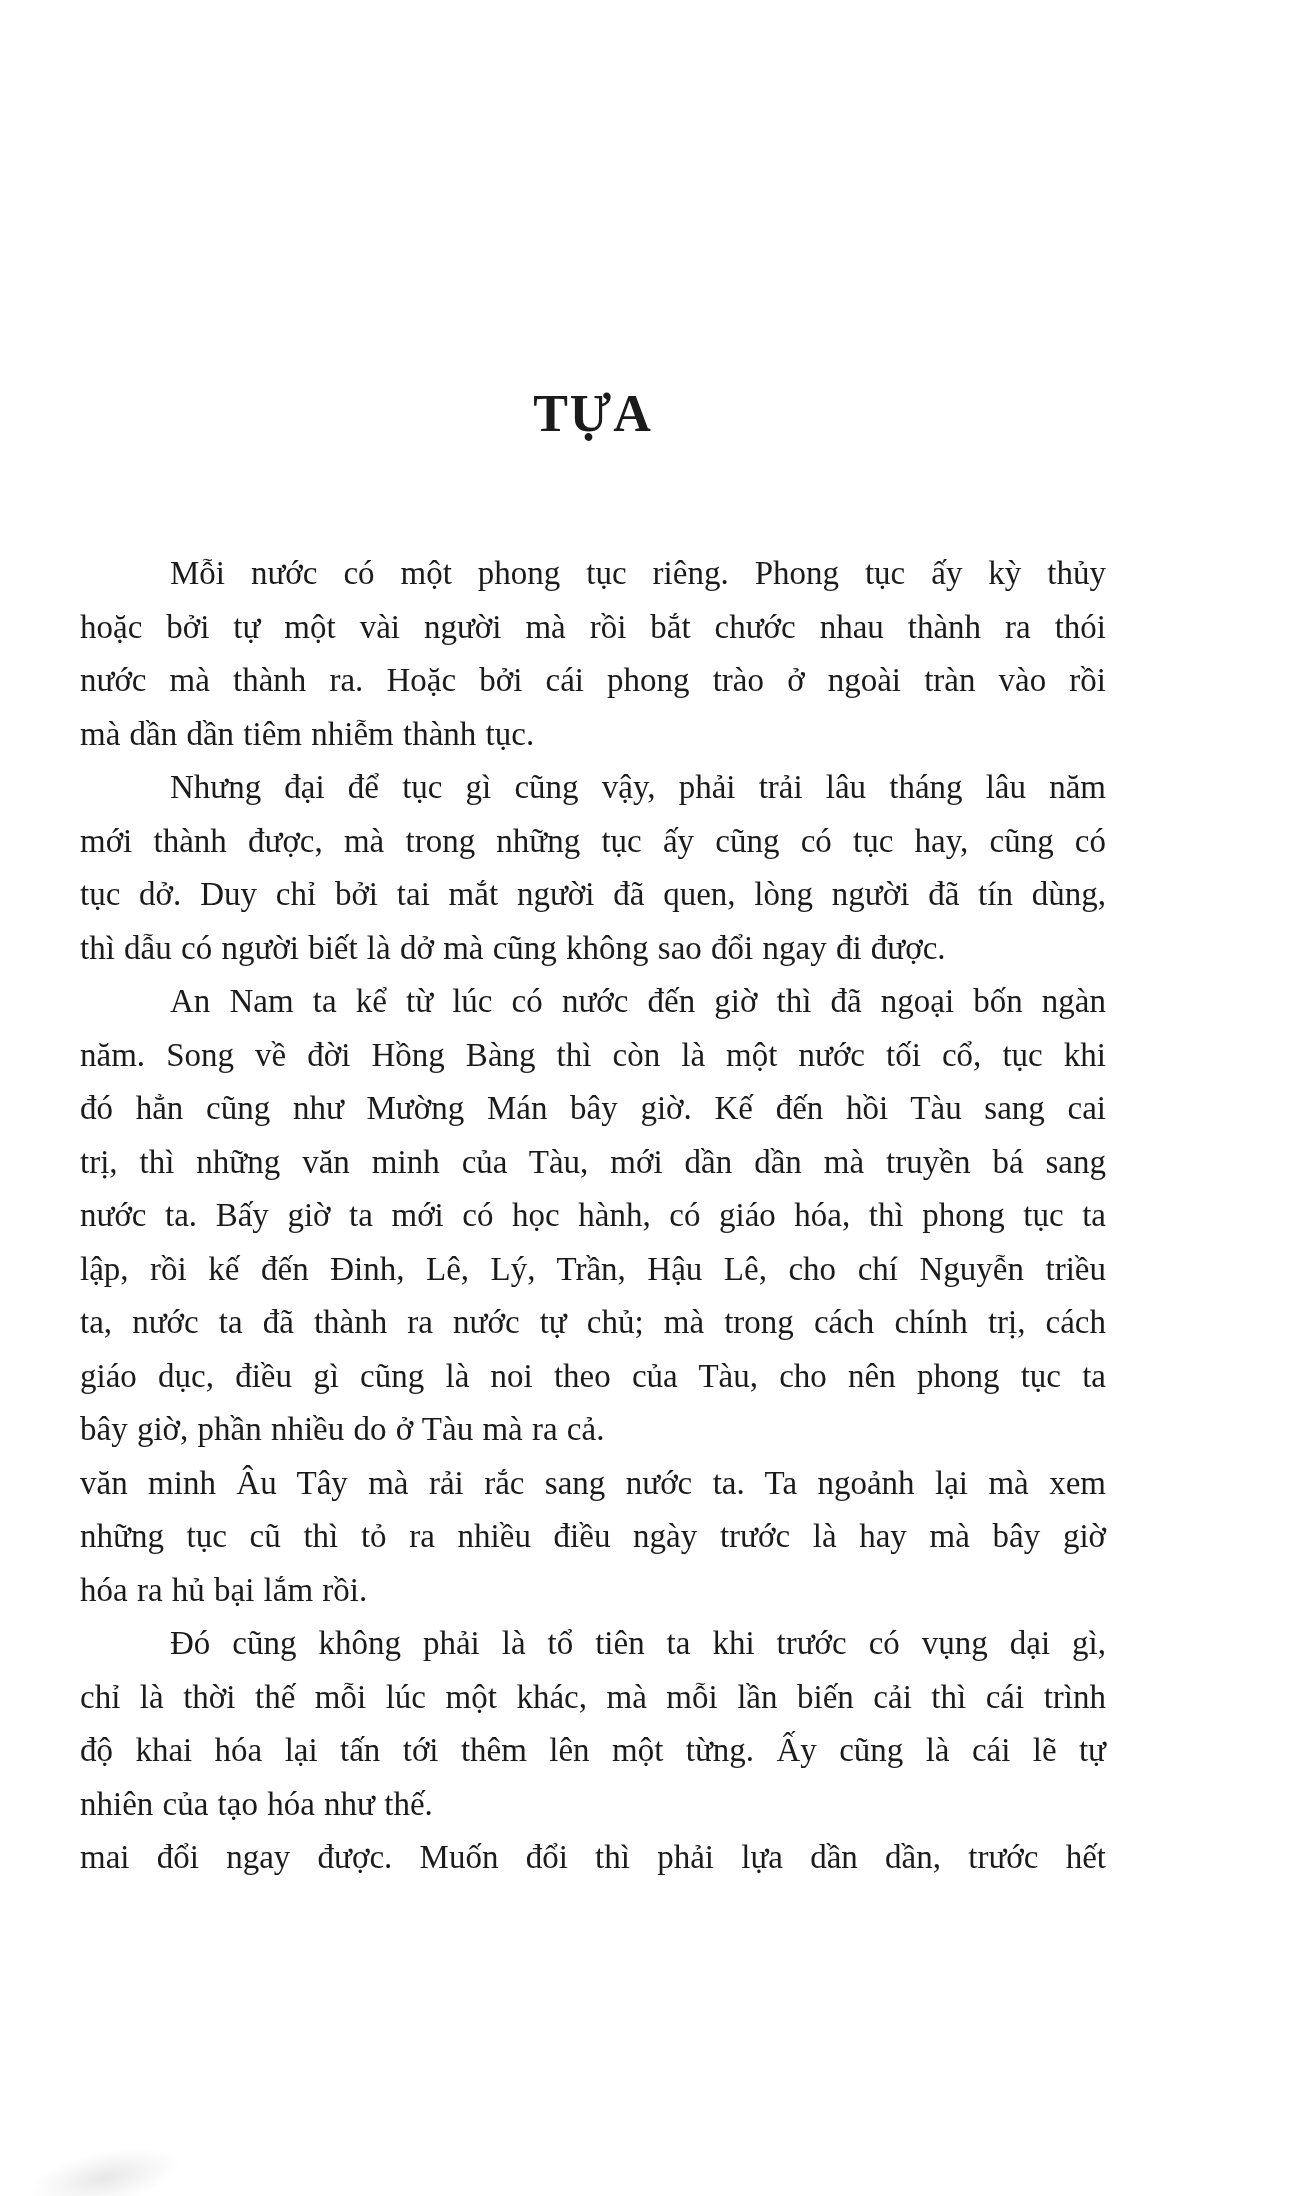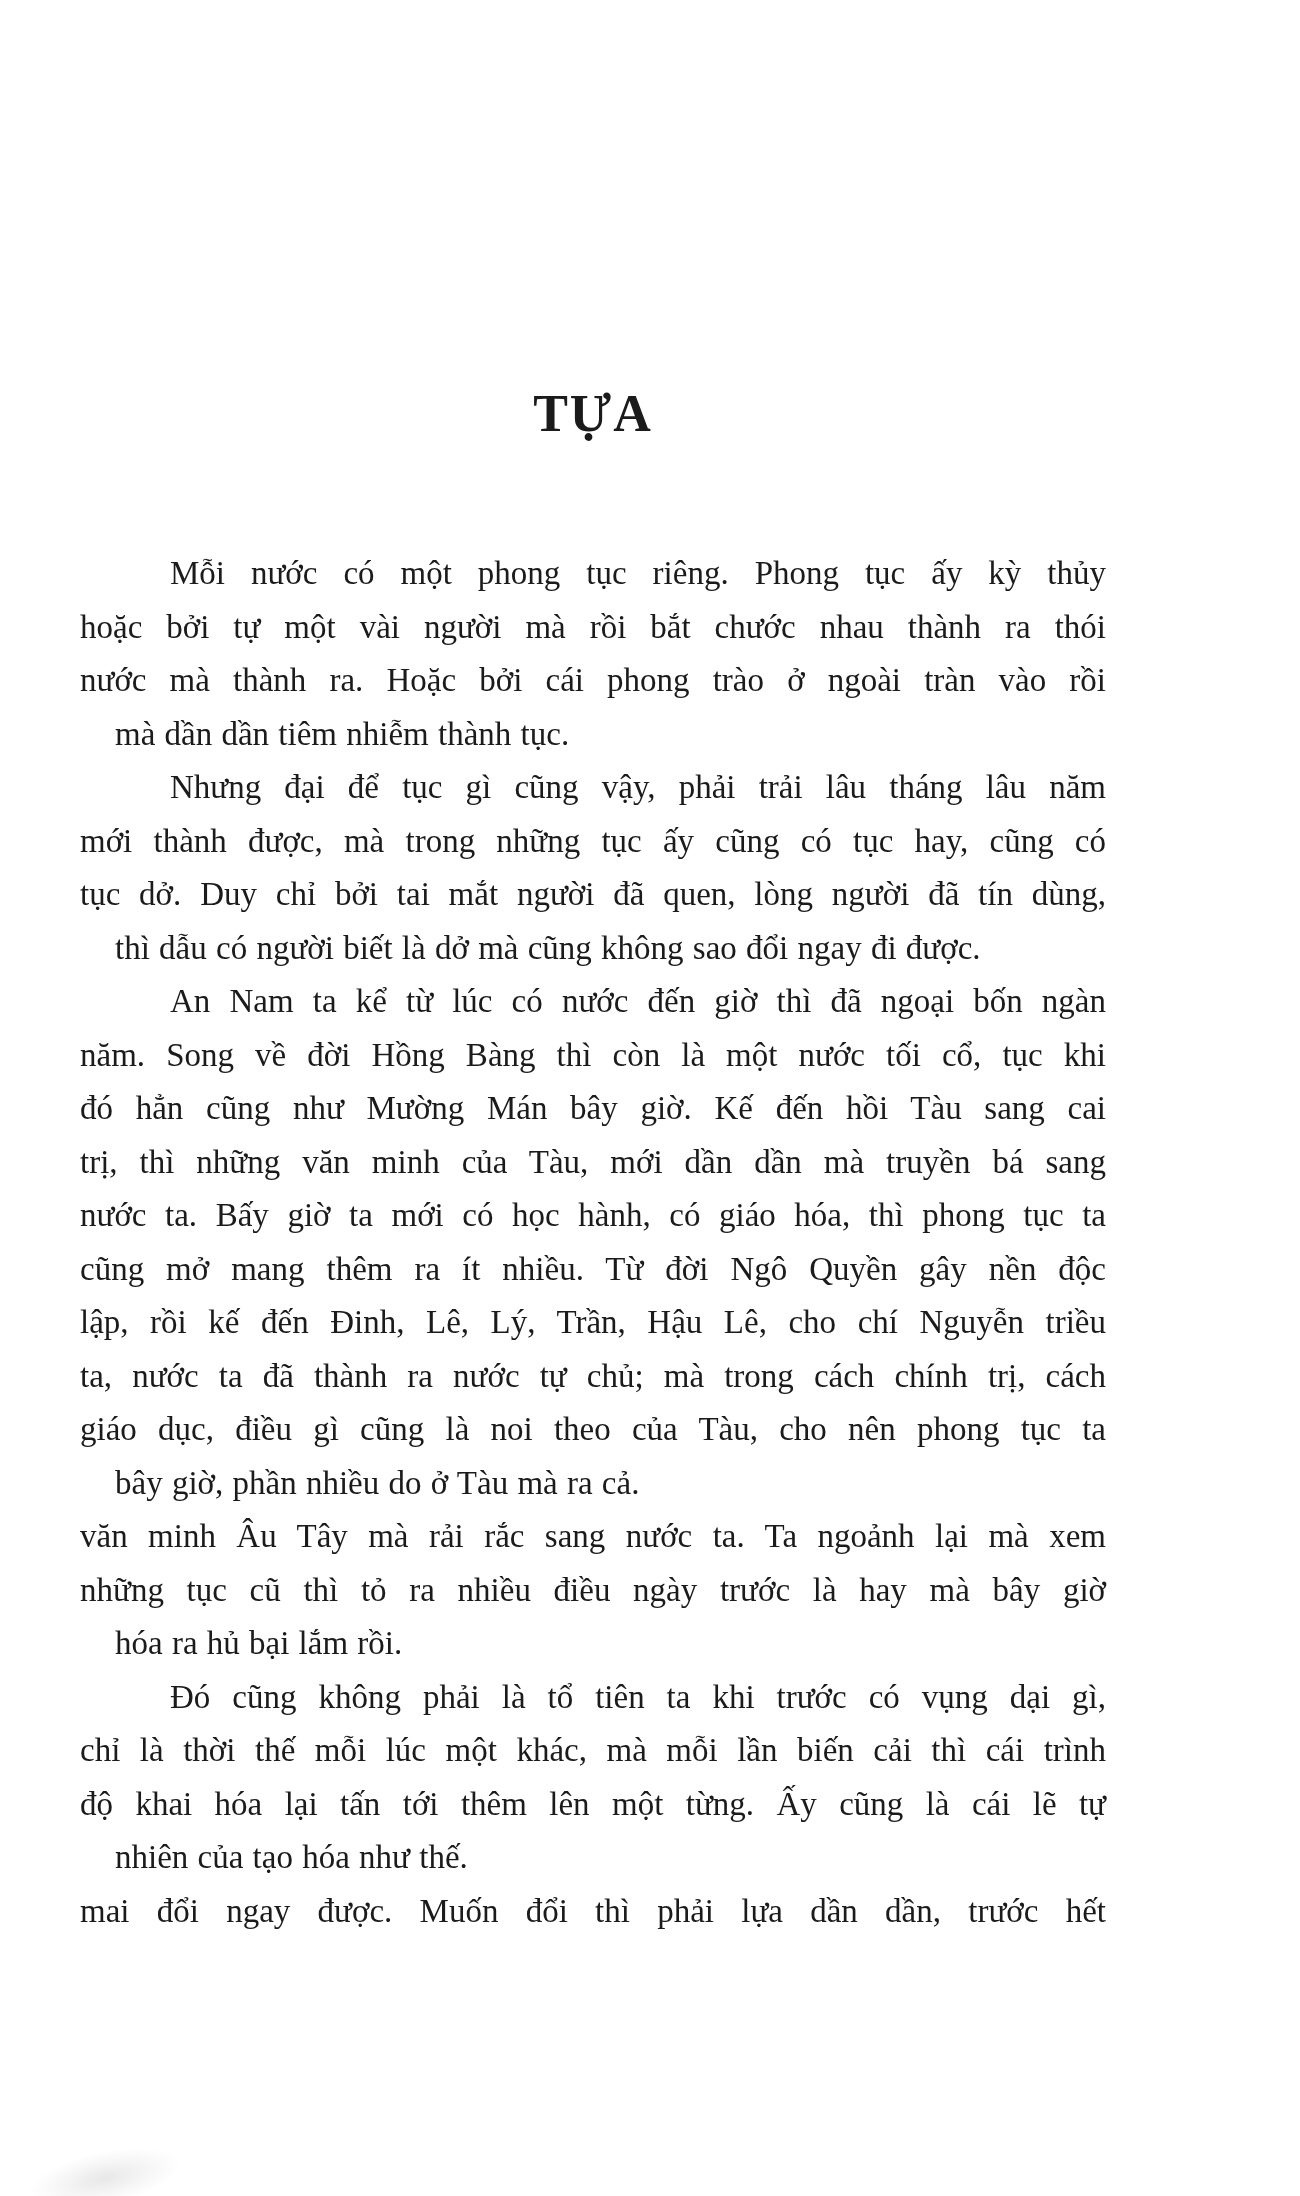--- a/index.html
+++ b/index.html
@@ -43,21 +43,20 @@
     white-space:nowrap;
     text-align:justify;
     text-align-last:justify;
     word-spacing:1px;
   }
   .line.indent{
     padding-left:90px;
   }
   .line.para-end{
     text-align-last:left;
-    margin-left:35px;
   }
   .smudge{
     position:absolute;
     left:30px;bottom:-8px;
     width:150px;height:52px;
     background:radial-gradient(ellipse at center, rgba(90,90,90,0.14) 0%, rgba(120,120,120,0.06) 45%, rgba(255,255,255,0) 72%);
     transform:rotate(-12deg);
   }
 </style>
 </head>
@@ -72,21 +71,20 @@
       <div class="line para-end">mà dần dần tiêm nhiễm thành tục.</div>
       <div class="line indent">Nhưng đại để tục gì cũng vậy, phải trải lâu tháng lâu năm</div>
       <div class="line">mới thành được, mà trong những tục ấy cũng có tục hay, cũng có</div>
       <div class="line">tục dở. Duy chỉ bởi tai mắt người đã quen, lòng người đã tín dùng,</div>
       <div class="line para-end">thì dẫu có người biết là dở mà cũng không sao đổi ngay đi được.</div>
       <div class="line indent">An Nam ta kể từ lúc có nước đến giờ thì đã ngoại bốn ngàn</div>
       <div class="line">năm. Song về đời Hồng Bàng thì còn là một nước tối cổ, tục khi</div>
       <div class="line">đó hẳn cũng như Mường Mán bây giờ. Kế đến hồi Tàu sang cai</div>
       <div class="line">trị, thì những văn minh của Tàu, mới dần dần mà truyền bá sang</div>
       <div class="line">nước ta. Bấy giờ ta mới có học hành, có giáo hóa, thì phong tục ta</div>
-      <div class="line">cũng mở mang thêm ra ít nhiều. Từ đời Ngô Quyền gây nền độc</div>
       <div class="line">lập, rồi kế đến Đinh, Lê, Lý, Trần, Hậu Lê, cho chí Nguyễn triều</div>
       <div class="line">ta, nước ta đã thành ra nước tự chủ; mà trong cách chính trị, cách</div>
       <div class="line">giáo dục, điều gì cũng là noi theo của Tàu, cho nên phong tục ta</div>
       <div class="line para-end">bây giờ, phần nhiều do ở Tàu mà ra cả.</div>
       <div class="line">văn minh Âu Tây mà rải rắc sang nước ta. Ta ngoảnh lại mà xem</div>
       <div class="line">những tục cũ thì tỏ ra nhiều điều ngày trước là hay mà bây giờ</div>
       <div class="line para-end">hóa ra hủ bại lắm rồi.</div>
       <div class="line indent">Đó cũng không phải là tổ tiên ta khi trước có vụng dại gì,</div>
       <div class="line">chỉ là thời thế mỗi lúc một khác, mà mỗi lần biến cải thì cái trình</div>
       <div class="line">độ khai hóa lại tấn tới thêm lên một từng. Ấy cũng là cái lẽ tự</div>

